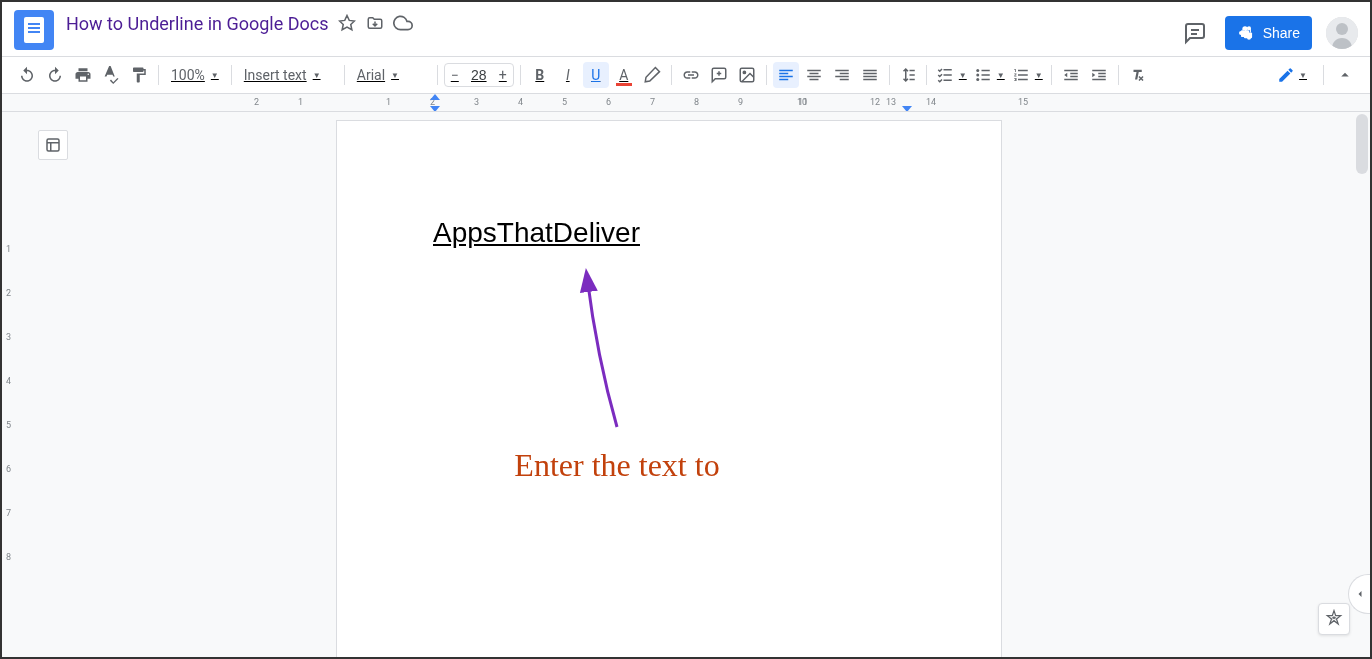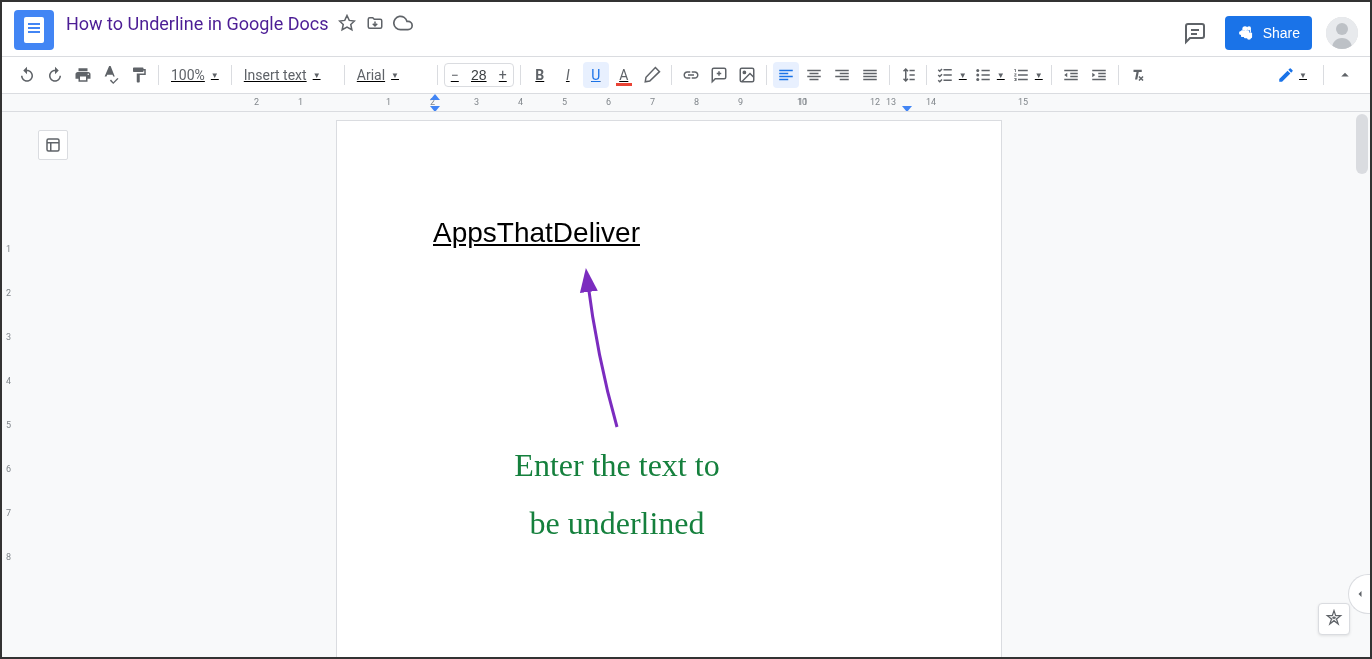--- a/index.html
+++ b/index.html
@@ -59,21 +59,21 @@
     .vruler { position: absolute; left: 0; top: 0; width: 18px; bottom: 0; background: #f8f9fa; }
     .vruler-mark { position: absolute; font-size: 9px; color: #80868b; left: 4px; }
     
     .outline-btn { position: absolute; left: 36px; top: 18px; width: 30px; height: 30px; border: 1px solid #dadce0; border-radius: 2px; display: flex; align-items: center; justify-content: center; cursor: pointer; color: #5f6368; background: #fff; }
     
     .page { position: absolute; left: 334px; top: 8px; width: 666px; height: 860px; background: #fff; border: 1px solid #dadce0; padding: 96px 96px; }
     .doc-text { font-family: Arial; font-size: 28px; color: #000; text-decoration: underline; }
     
     
     .annotation-arrow { position: absolute; left: 565px; top: 155px; pointer-events: none; }
-    .annotation-text { position: absolute; left: 435px; top: 325px; font-family: 'Comic Sans MS', cursive; font-size: 32px; color: #15803d; line-height: 1.8; text-align: center; width: 360px; }
+    .annotation-text { position: absolute; left: 435px; top: 325px; font-family: 'Comic Sans MS', cursive; font-size: 32px; color: #c2410c; line-height: 1.8; text-align: center; width: 360px; }
     
     
     .explore-btn { position: absolute; right: 20px; bottom: 22px; width: 32px; height: 32px; background: #fff; border: 1px solid #dadce0; border-radius: 4px; display: flex; align-items: center; justify-content: center; cursor: pointer; color: #5f6368; box-shadow: 0 1px 3px rgba(0,0,0,0.1); }
     .side-panel-btn { position: absolute; right: 0; top: 462px; width: 22px; height: 40px; background: #fff; border: 1px solid #dadce0; border-right: none; border-radius: 20px 0 0 20px; display: flex; align-items: center; justify-content: center; cursor: pointer; color: #5f6368; }
     
     .scrollbar { position: absolute; right: 2px; top: 2px; width: 12px; height: 60px; background: #dadce0; border-radius: 6px; }
   </style>
 </head>
 <body>
 
@@ -362,21 +362,20 @@
       <defs>
         <marker id="arrowhead" markerWidth="10" markerHeight="10" refX="5" refY="5" orient="auto">
           <path d="M0,2 L0,8 L8,5 z" fill="#7b2cbf"></path>
         </marker>
       </defs>
       <path d="M50,160 Q30,90 20,10" stroke="#7b2cbf" stroke-width="3" fill="none" marker-end="url(#arrowhead)"></path>
     </svg>
 
     <div class="annotation-text">
       <div>Enter the text to</div>
-      <div>be underlined</div>
     </div>
 
     <div class="scrollbar"></div>
 
     <div class="side-panel-btn">
       <svg width="12" height="12" viewBox="0 0 24 24" fill="currentColor">
           <path d="M15 18l-6-6 6-6"></path>
         </svg>
     </div>
 

